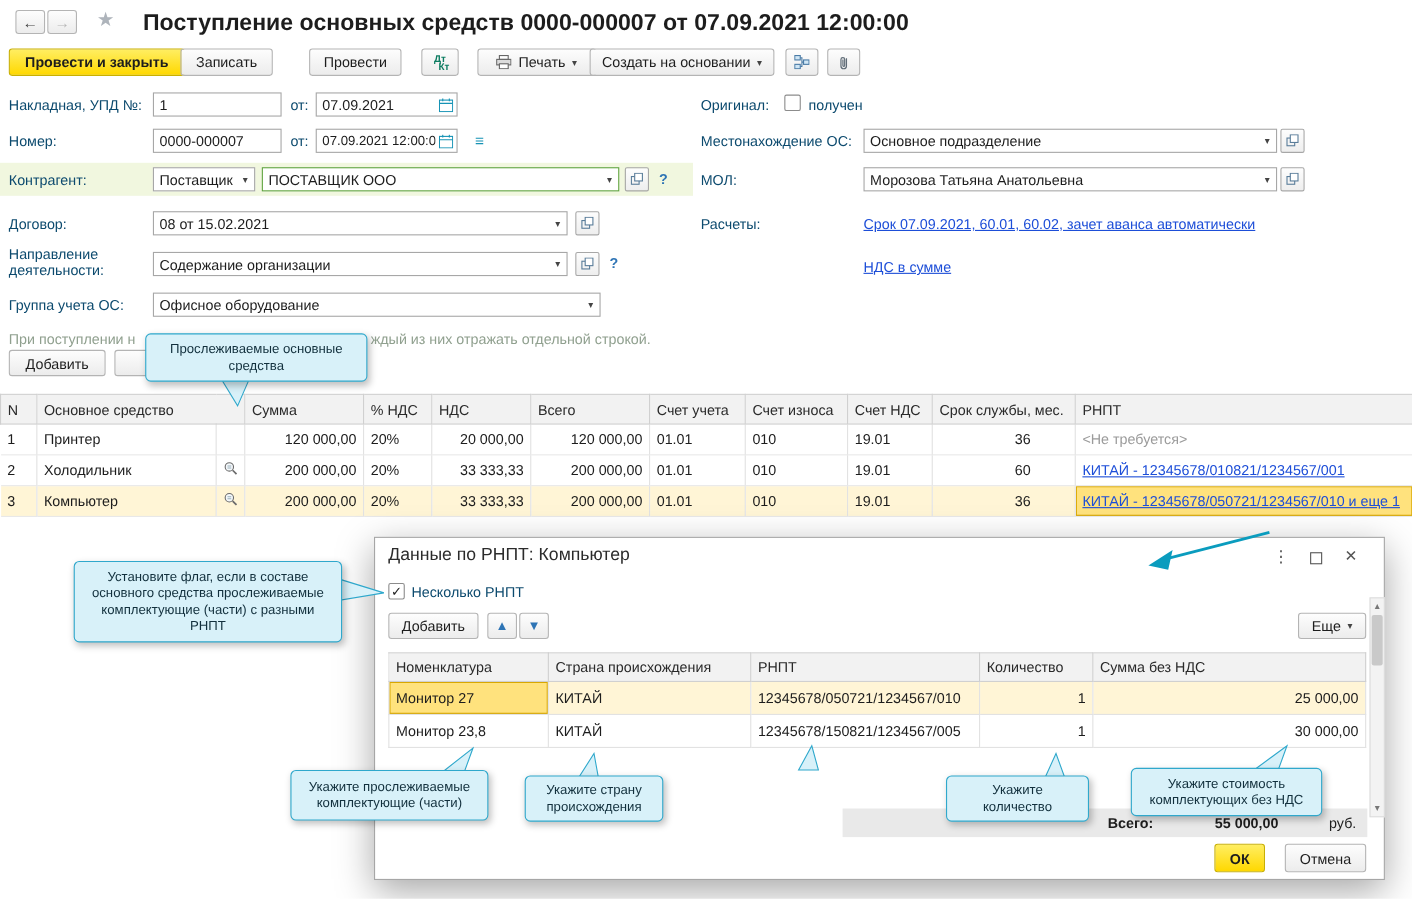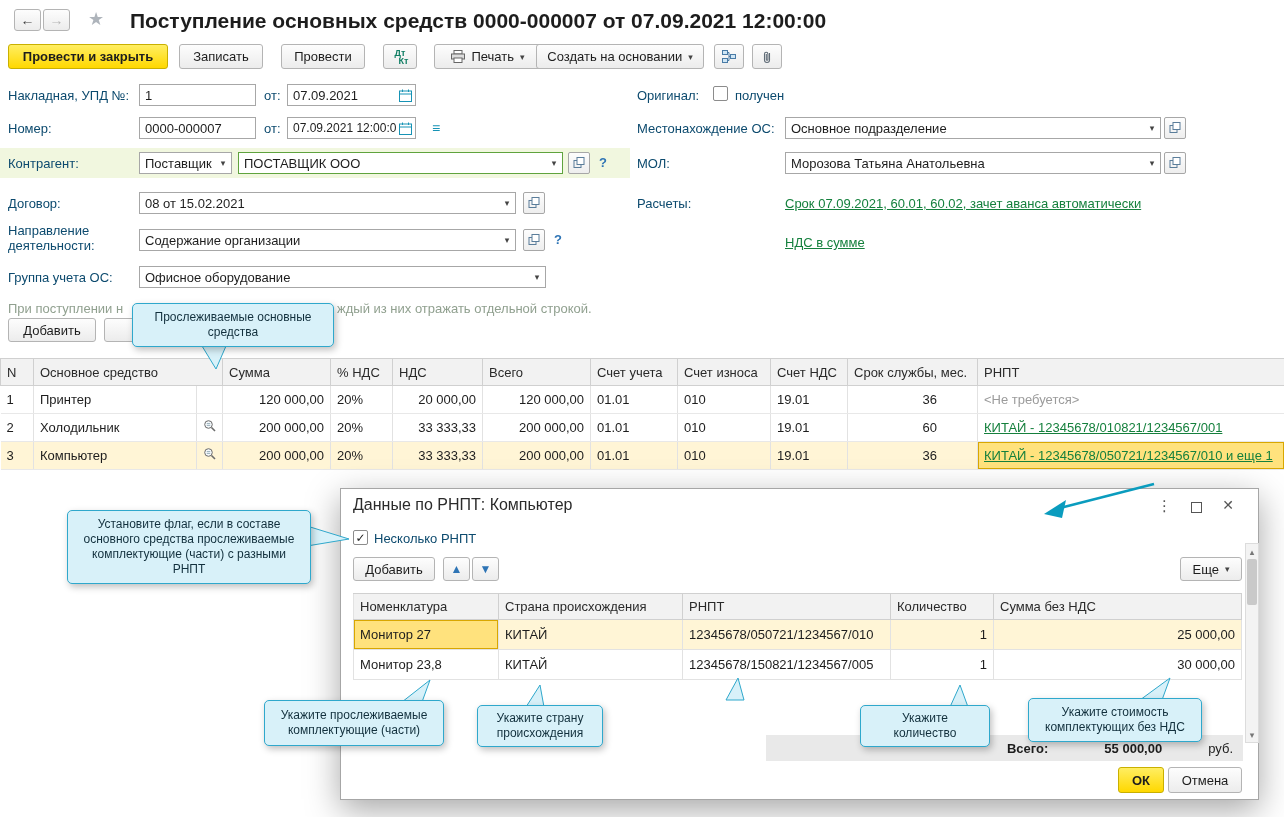--- a/index.html
+++ b/index.html
@@ -11,21 +11,21 @@
   .navbtn { position:absolute; width:27px; height:22px; display:flex; align-items:center; justify-content:center; background:linear-gradient(#fdfdfd,#ececec); border:1px solid #b4b4b4; border-radius:3px; font-size:14px; }
   .title { position:absolute; left:130px; top:9px; font-size:21px; font-weight:bold; }
   .field { position:absolute; height:22px; background:#fff; border:1px solid #a7a7a7; display:flex; align-items:center; }
   .field .val { flex:1; padding:0 5px; white-space:nowrap; overflow:hidden; }
   .field .arr { width:16px; text-align:center; color:#444; font-size:9px; flex:0 0 auto; }
   .field .calwrap, .field .iconwrap { width:19px; display:flex; align-items:center; justify-content:center; flex:0 0 auto; }
   .field.green { border-color:#5fa33d; }
   .openbtn { position:absolute; width:22px; height:22px; border:1px solid #a7a7a7; background:linear-gradient(#fdfdfd,#eee); border-radius:2px; display:flex; align-items:center; justify-content:center; cursor:pointer; }
   .help { position:absolute; color:#2e74b5; font-weight:bold; cursor:pointer; }
   .cb { position:absolute; width:15px; height:15px; background:#fff; border:1px solid #8c8c8c; border-radius:2px; display:flex; align-items:center; justify-content:center; font-size:12px; font-weight:bold; color:#222; cursor:pointer; }
-  .link { color:#15803d; text-decoration:underline; cursor:pointer; white-space:nowrap; }
+  .link { color:#1d4ed8; text-decoration:underline; cursor:pointer; white-space:nowrap; }
   .hint { position:absolute; color:#90a08f; white-space:nowrap; }
   .hlband { position:absolute; left:0; top:148px; width:630px; height:30px; background:#f1f7df; }
   table { border-collapse:collapse; table-layout:fixed; }
   .maintable { position:absolute; left:0; top:358px; width:1284px; font-size:13px; }
   .maintable th { background:#f2f2f2; border:1px solid #d0d0d0; font-weight:normal; text-align:left; height:27px; padding:0 6px; color:#2a2a2a; white-space:nowrap; overflow:hidden; }
   .maintable td { border-right:1px solid #e2e2e2; border-bottom:1px solid #e8e8e8; height:28px; padding:0 6px; white-space:nowrap; overflow:hidden; }
   .r { text-align:right; }
   .life { text-align:right; padding-right:40px !important; }
   .selrow td { background:#fff5d6; }
   .selcell { background:#ffe27d !important; box-shadow:inset 0 0 0 1px #d9a700; }
@@ -57,21 +57,21 @@
   <div class="navbtn" style="left:14px;top:9px">
     <span style="color:#3d3d3d">←</span>
   </div>
   <div class="navbtn" style="left:43px;top:9px">
     <span style="color:#b6b6b6">→</span>
   </div>
   <span class="lbl" style="left:88px;top:8px;font-size:18px;color:#aeb4bb">★</span>
   <div class="title">Поступление основных средств 0000-000007 от 07.09.2021 12:00:00</div>
 
   <button class="btn yellow" style="position:absolute;left:8px;top:44px;width:160px;height:25px">Провести и закрыть</button>
-  <button class="btn" style="position:absolute;left:179px;top:44px;width:84px;height:25px">Записать</button>
+  <button class="btn" style="position:absolute;left:164px;top:44px;width:84px;height:25px">Записать</button>
   <button class="btn" style="position:absolute;left:281px;top:44px;width:84px;height:25px">Провести</button>
   <button class="btn" style="position:absolute;left:383px;top:44px;width:34px;height:25px">
     <span class="dtkt">
         <span>Дт</span>
         <span>Кт</span>
       </span>
   </button>
   <button class="btn" style="position:absolute;left:434px;top:44px;width:108px;height:25px">
     <span style="display:inline-flex">
       <svg width="14" height="13" viewBox="0 0 14 13">
@@ -379,21 +379,21 @@
       </tr>
     </tbody>
       </table>
 
     <div class="dfoot">
       <span style="font-weight:bold;margin-right:56px">Всего:</span>
       <span style="font-weight:bold">55 000,00</span>
       <span style="margin-left:46px">руб.</span>
     </div>
 
-    <div style="position:absolute;right:16px;top:278px;display:flex;gap:4px">
+    <div style="position:absolute;right:16px;top:278px;display:flex;gap:18px">
       <button class="btn yellow" style="width:46px;height:26px">ОК</button>
       <button class="btn" style="width:74px;height:26px">Отмена</button>
     </div>
 
     <div class="scrollbar">
       <span class="sarr">▴</span>
       <span class="thumb"></span>
       <span class="track"></span>
       <span class="sarr">▾</span>
     </div>

